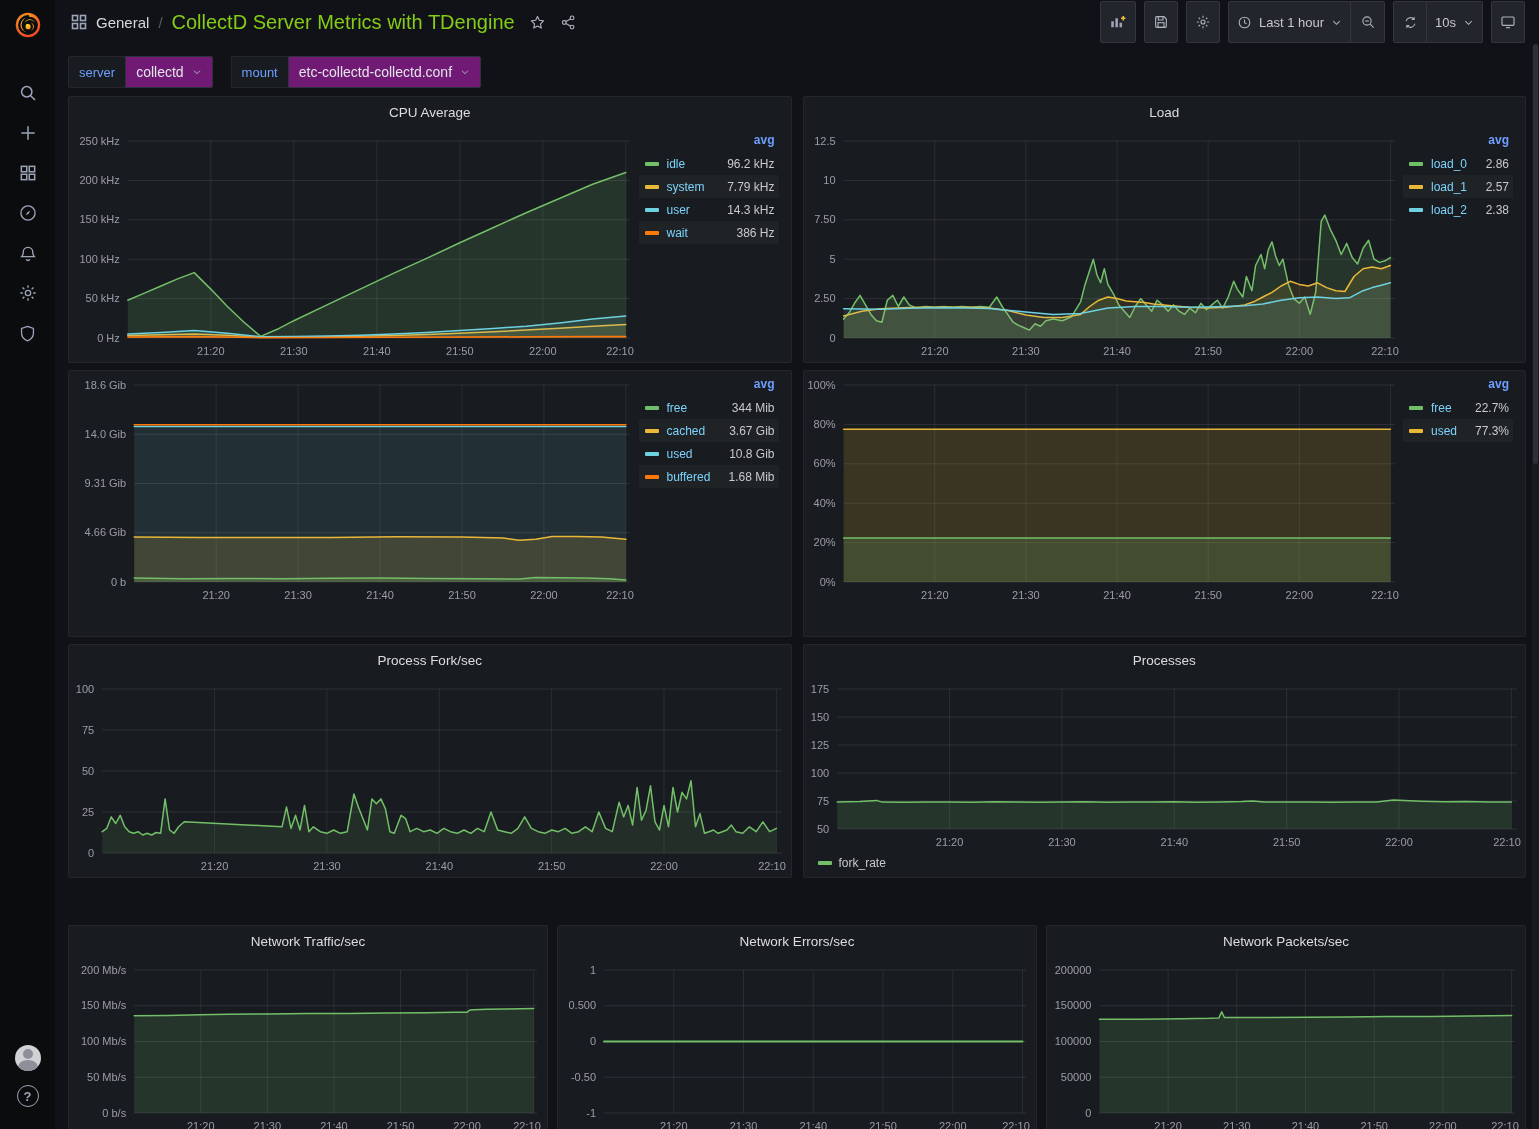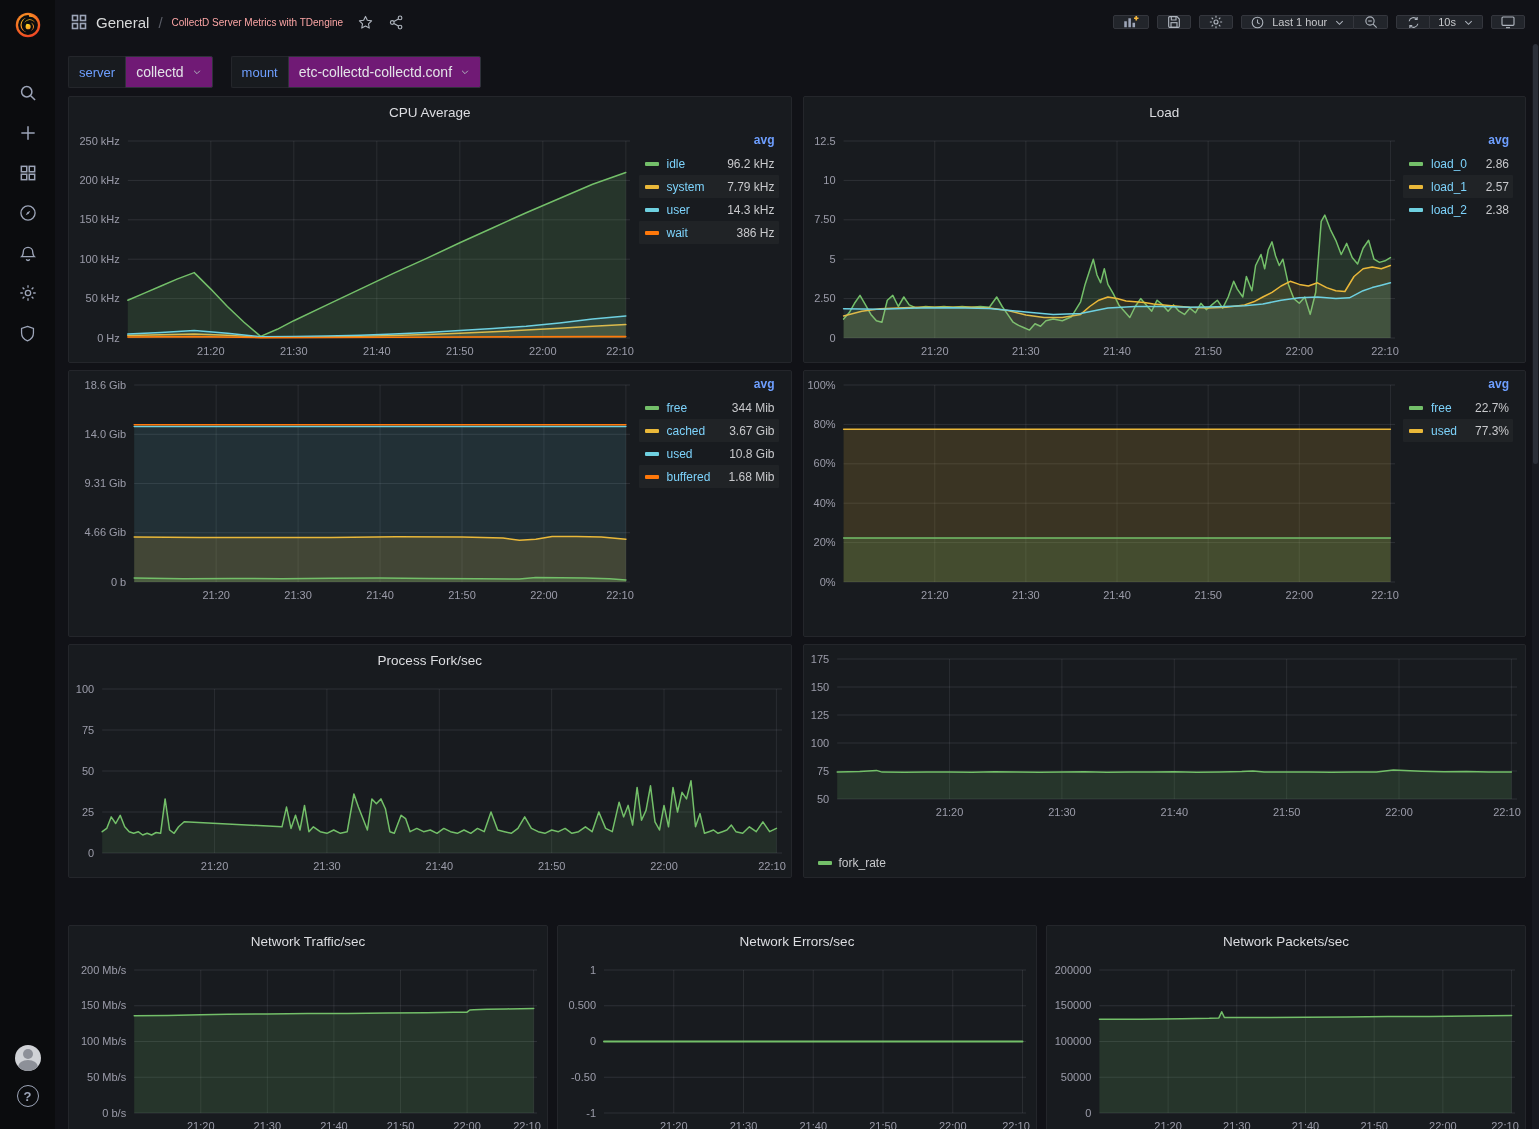--- a/index.html
+++ b/index.html
@@ -15,25 +15,25 @@
   .nav-item svg { stroke:#9da5b8; }
   .side-bottom { margin-top:auto; display:flex; flex-direction:column; align-items:center; gap:14px; padding-bottom:22px; }
 
   
   .main { flex:1; position:relative; }
   .topbar { height:44px; display:flex; align-items:center; padding:0 14px 0 16px; }
   .crumb { display:flex; align-items:center; gap:9px; }
   .crumb .sq-icon { color:#9da5b8; display:flex; }
   .crumb-section { color:#d8d9da; font-size:15px; cursor:pointer; }
   .crumb-sep { color:#5a5d66; font-size:15px; }
-  .crumb-title { color:#fca5a5; font-size:10px; cursor:pointer; }
+  .crumb-title { color:#84cc16; font-size:20px; cursor:pointer; }
   .crumb-actions { display:flex; align-items:center; gap:14px; margin-left:14px; color:#aeb4bd; }
   .toolbar { margin-left:auto; display:flex; align-items:center; gap:8px; }
-  .tb-btn { height:14px; min-width:34px; padding:0 8px; background:#22252b; border:1px solid #34363d; border-radius:2px;
-            display:flex; align-items:center; justify-content:center; gap:7px; color:#aeb4bd; cursor:pointer; font-size:11px; }
+  .tb-btn { height:42px; min-width:34px; padding:0 8px; background:#22252b; border:1px solid #34363d; border-radius:2px;
+            display:flex; align-items:center; justify-content:center; gap:7px; color:#aeb4bd; cursor:pointer; font-size:13px; }
   .tb-group { display:flex; }
   .tb-group .tb-btn { border-radius:0; border-left-width:0; }
   .tb-group .tb-btn:first-child { border-radius:2px 0 0 2px; border-left-width:1px; }
   .tb-group .tb-btn:last-child { border-radius:0 2px 2px 0; }
   .tb-label { color:#c8c9cc; }
 
   
   .vars { display:flex; align-items:center; gap:18px; padding:12px 13px 8px 13px; }
   .var { display:flex; align-items:center; }
   .var-label { height:32px; display:flex; align-items:center; padding:0 10px; background:#181b1f; border:1px solid #24262b;
@@ -529,20 +529,21 @@
                   <text x="25.200000000000003" y="58.5" text-anchor="end" class="tick">75</text>
                   <line x1="33.2" y1="14" x2="713" y2="14" stroke="rgba(204,204,220,0.12)"></line>
                   <text x="25.200000000000003" y="17.5" text-anchor="end" class="tick">100</text>
                   <polygon points="33.2,156.7 37.7,153.4 42.2,141.9 46.7,148.5 51.2,140.3 55.7,151.8 60.2,156.7 64.7,158.3 69.2,156.7 73.7,160.0 78.1,158.3 82.6,160.0 87.1,157.5 91.6,158.3 96.1,123.9 100.6,155.0 105.1,158.3 109.6,151.8 115.2,146.8 213.0,151.8 217.5,132.1 222.0,153.4 226.5,140.3 231.0,155.0 235.5,130.4 239.9,156.7 244.4,151.8 251.2,156.7 257.9,158.3 264.7,155.0 271.4,158.3 278.2,156.7 284.9,119.0 289.4,132.1 293.9,143.6 298.4,155.0 302.9,123.9 307.4,128.8 311.9,123.9 316.4,133.7 320.9,156.7 325.3,158.3 332.1,140.3 336.6,143.6 341.1,156.7 347.8,153.4 354.6,156.7 361.3,155.0 368.0,158.3 374.8,153.4 381.5,156.7 388.3,158.3 395.0,155.0 401.8,158.3 408.5,153.4 415.2,156.7 422.0,137.0 428.7,155.0 435.5,156.7 442.2,158.3 448.9,153.4 455.7,141.9 462.4,153.4 469.2,156.7 475.9,158.3 482.7,155.0 489.4,156.7 496.1,153.4 502.9,158.3 509.6,156.7 516.4,151.8 523.1,156.7 529.8,137.0 536.6,153.4 543.3,156.7 550.1,127.2 554.6,141.9 559.1,130.4 563.6,150.1 568.1,112.4 572.5,145.2 577.0,135.4 581.5,110.8 586.0,146.8 590.5,155.0 595.0,130.4 599.5,151.8 604.0,112.4 608.5,137.0 613.0,117.3 617.5,123.9 622.0,105.8 626.5,151.8 631.0,138.6 635.5,158.3 640.0,156.7 644.5,155.0 649.0,158.3 653.4,156.7 657.9,155.0 662.4,150.1 666.9,156.7 673.7,158.3 680.4,151.8 687.2,156.7 693.9,146.8 700.6,156.7 707.4,153.4 707.4,178.0 33.2,178.0" fill="#73BF69" fill-opacity="0.12"></polygon>
                   <polyline points="33.2,156.7 37.7,153.4 42.2,141.9 46.7,148.5 51.2,140.3 55.7,151.8 60.2,156.7 64.7,158.3 69.2,156.7 73.7,160.0 78.1,158.3 82.6,160.0 87.1,157.5 91.6,158.3 96.1,123.9 100.6,155.0 105.1,158.3 109.6,151.8 115.2,146.8 213.0,151.8 217.5,132.1 222.0,153.4 226.5,140.3 231.0,155.0 235.5,130.4 239.9,156.7 244.4,151.8 251.2,156.7 257.9,158.3 264.7,155.0 271.4,158.3 278.2,156.7 284.9,119.0 289.4,132.1 293.9,143.6 298.4,155.0 302.9,123.9 307.4,128.8 311.9,123.9 316.4,133.7 320.9,156.7 325.3,158.3 332.1,140.3 336.6,143.6 341.1,156.7 347.8,153.4 354.6,156.7 361.3,155.0 368.0,158.3 374.8,153.4 381.5,156.7 388.3,158.3 395.0,155.0 401.8,158.3 408.5,153.4 415.2,156.7 422.0,137.0 428.7,155.0 435.5,156.7 442.2,158.3 448.9,153.4 455.7,141.9 462.4,153.4 469.2,156.7 475.9,158.3 482.7,155.0 489.4,156.7 496.1,153.4 502.9,158.3 509.6,156.7 516.4,151.8 523.1,156.7 529.8,137.0 536.6,153.4 543.3,156.7 550.1,127.2 554.6,141.9 559.1,130.4 563.6,150.1 568.1,112.4 572.5,145.2 577.0,135.4 581.5,110.8 586.0,146.8 590.5,155.0 595.0,130.4 599.5,151.8 604.0,112.4 608.5,137.0 613.0,117.3 617.5,123.9 622.0,105.8 626.5,151.8 631.0,138.6 635.5,158.3 640.0,156.7 644.5,155.0 649.0,158.3 653.4,156.7 657.9,155.0 662.4,150.1 666.9,156.7 673.7,158.3 680.4,151.8 687.2,156.7 693.9,146.8 700.6,156.7 707.4,153.4" fill="none" stroke="#73BF69" stroke-width="1.5" stroke-linejoin="round" stroke-linecap="round"></polyline>
                 </svg>
               </div>
           </div>
         </div>
         <div class="panel">
+          <div class="panel-header">Processes</div>
           <div class="panel-body">
             <div class="chart">
                 <svg width="723" height="178">
                   <line x1="145.56363636363636" y1="14" x2="145.56363636363636" y2="154" stroke="rgba(204,204,220,0.10)"></line>
                   <text x="145.56363636363636" y="171" text-anchor="middle" class="tick">21:20</text>
                   <line x1="257.92727272727274" y1="14" x2="257.92727272727274" y2="154" stroke="rgba(204,204,220,0.10)"></line>
                   <text x="257.92727272727274" y="171" text-anchor="middle" class="tick">21:30</text>
                   <line x1="370.29090909090905" y1="14" x2="370.29090909090905" y2="154" stroke="rgba(204,204,220,0.10)"></line>
                   <text x="370.29090909090905" y="171" text-anchor="middle" class="tick">21:40</text>
                   <line x1="482.6545454545454" y1="14" x2="482.6545454545454" y2="154" stroke="rgba(204,204,220,0.10)"></line>

